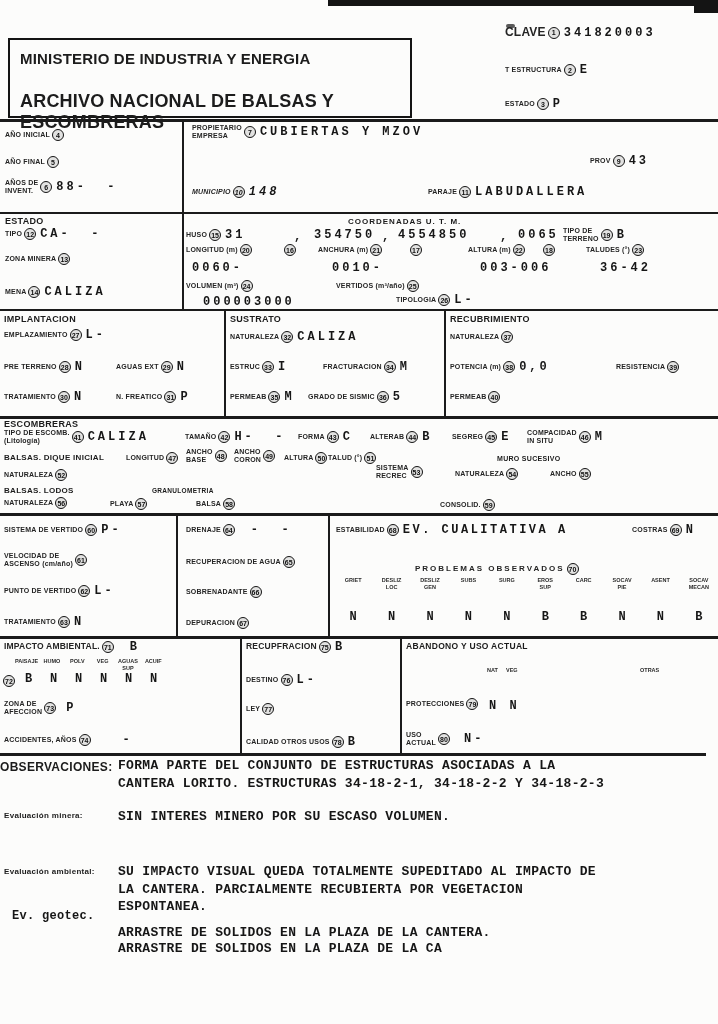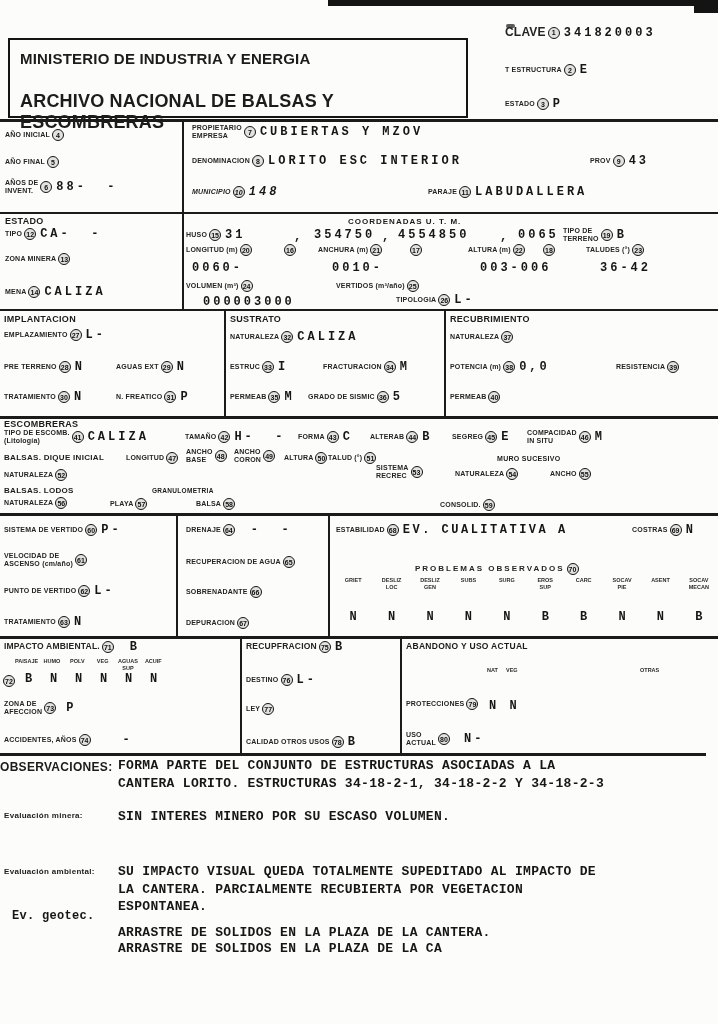--- a/index.html
+++ b/index.html
@@ -15,21 +15,21 @@
        letter-spacing:3px;color:#161616;line-height:1;margin-left:2px;white-space:pre;}
   .note{font-family:"Liberation Mono","DejaVu Sans Mono",monospace;font-size:13px;font-weight:700;
         letter-spacing:.3px;line-height:17.5px;white-space:pre;color:#161616;}
   .sect{position:absolute;font-size:9px;font-weight:700;color:#1b1b1b;letter-spacing:.3px;}
   .hr{position:absolute;left:0;background:#1b1b1b;}
   .vr{position:absolute;width:2px;background:#1b1b1b;}
   .phead{font-size:5.5px;font-weight:700;text-align:center;white-space:pre-line;line-height:1.25;flex:1;color:#2a2a2a;}
   .pval{flex:1;text-align:center;font-family:"Liberation Mono","DejaVu Sans Mono",monospace;
         font-size:12px;font-weight:700;color:#161616;}
   .flexrow{position:absolute;display:flex;}
-  .hbox{position:absolute;left:8px;top:38px;width:460px;height:80px;border:2.5px solid #141414;box-sizing:border-box;}
+  .hbox{position:absolute;left:8px;top:38px;width:404px;height:80px;border:2.5px solid #141414;box-sizing:border-box;}
   .h1{position:absolute;left:10px;top:10px;font-size:15px;font-weight:700;letter-spacing:.2px;}
   .h2{position:absolute;left:10px;top:34px;font-size:10.5px;font-weight:400;letter-spacing:.2px;}
   .h3{position:absolute;left:10px;top:51px;font-size:18px;font-weight:700;letter-spacing:.2px;}
   .art{position:absolute;background:#141414;}
 </style>
 </head>
 <body>
 
 <div class="pg">
 
@@ -87,25 +87,20 @@
 INVENT.</span>
       <span class="num">6</span>
       <span class="val">88-  -</span>
     </span>
   <span class="f" style="left:192px;top:124px;">
       <span class="lbl">PROPIETARIO
 EMPRESA</span>
       <span class="num">7</span>
       <span class="val">CUBIERTAS Y MZOV</span>
     </span>
-  <span class="f" style="left:192px;top:155px;">
-      <span class="lbl">DENOMINACION</span>
-      <span class="num">8</span>
-      <span class="val">LORITO ESC INTERIOR</span>
-    </span>
   <span class="f" style="left:590px;top:155px;">
       <span class="lbl">PROV</span>
       <span class="num">9</span>
       <span class="val">43</span>
     </span>
   <span class="f" style="left:192px;top:186px;font-style:italic;">
       <span class="lbl">MUNICIPIO</span>
       <span class="num">10</span>
       <span class="val">148</span>
     </span>

